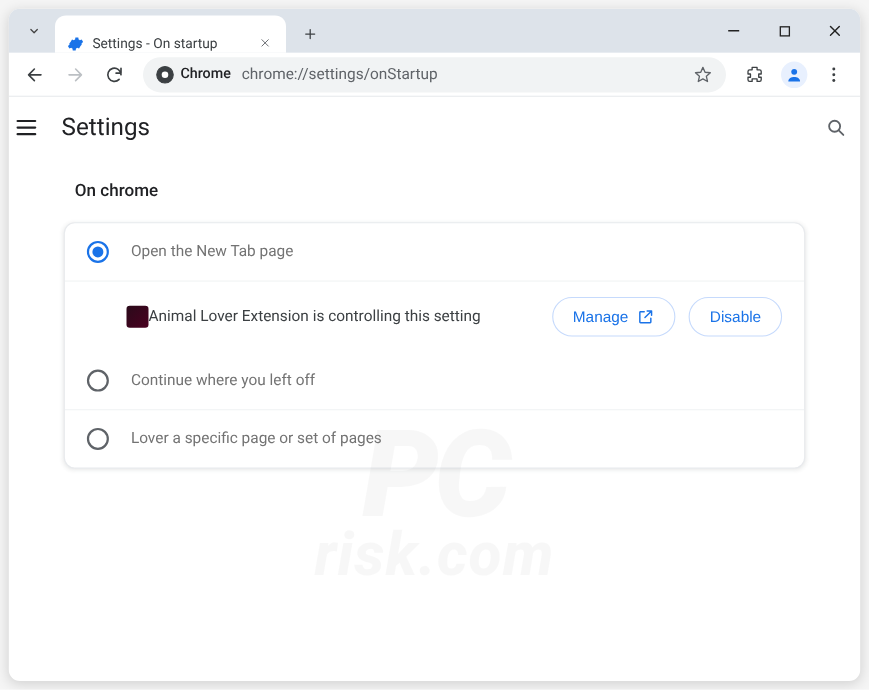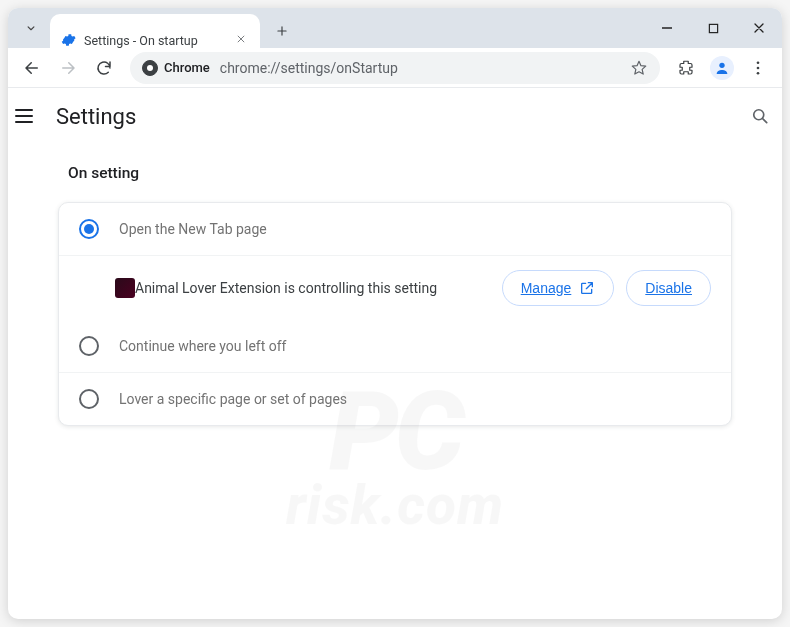--- a/index.html
+++ b/index.html
@@ -88,21 +88,21 @@
     .radio.selected { border-color:#1a73e8;}
     .radio.selected::after{content:"";width:10px;height:10px;border-radius:50%;background:#1a73e8;}
     .ext-row {
       padding: 14px 20px 14px 56px; display:flex;align-items:center;gap:0;
       font-size:14px; color:#3c4043;
     }
     .ext-icon { width:20px;height:20px;background:linear-gradient(135deg,#2a0a1a,#4a0020);border-radius:3px;flex-shrink:0;display:flex;align-items:center;justify-content:center;color:#c77;font-size:9px;font-weight:bold;}
     .pill-btn {
       height:36px; padding:0 18px; border:1px solid #c6dafc; color:#1a73e8;
       background:transparent; border-radius:18px; font-size:14px;font-weight:500;
-      display:flex;align-items:center;gap:8px;cursor:pointer;text-decoration:underline;
+      display:flex;align-items:center;gap:8px;cursor:pointer;
     }
     .ext-actions{margin-left:auto;display:flex;gap:12px;}
     
     .watermark {
       position:absolute; left:0; right:0; top:150px; bottom:0;
       display:flex; align-items:center; justify-content:center;
       pointer-events:none; opacity:0.06;
       font-size:110px; font-weight:900; font-style:italic;
       color:#888; letter-spacing:-4px;
       flex-direction:column; line-height:0.9;
@@ -215,21 +215,21 @@
     <div class="settings-title">Settings</div>
     <div class="settings-search">
       <svg width="20" height="20" viewBox="0 0 24 24">
           <circle cx="10.5" cy="10.5" r="6" fill="none" stroke="currentColor" stroke-width="2"></circle>
           <path d="M20 20l-4.5-4.5" stroke="currentColor" stroke-width="2" stroke-linecap="round"></path>
         </svg>
     </div>
   </div>
 
   <div class="content">
-    <div class="section-title">On setting</div>
+    <div class="section-title">On chrome</div>
 
     <div class="card">
       <div class="option-row">
         <span class="radio selected"></span>
         <span>Open the New Tab page</span>
       </div>
       <div class="ext-row">
         <span class="ext-icon"></span>
         <span>Animal Lover Extension is controlling this setting</span>
         <div class="ext-actions">

